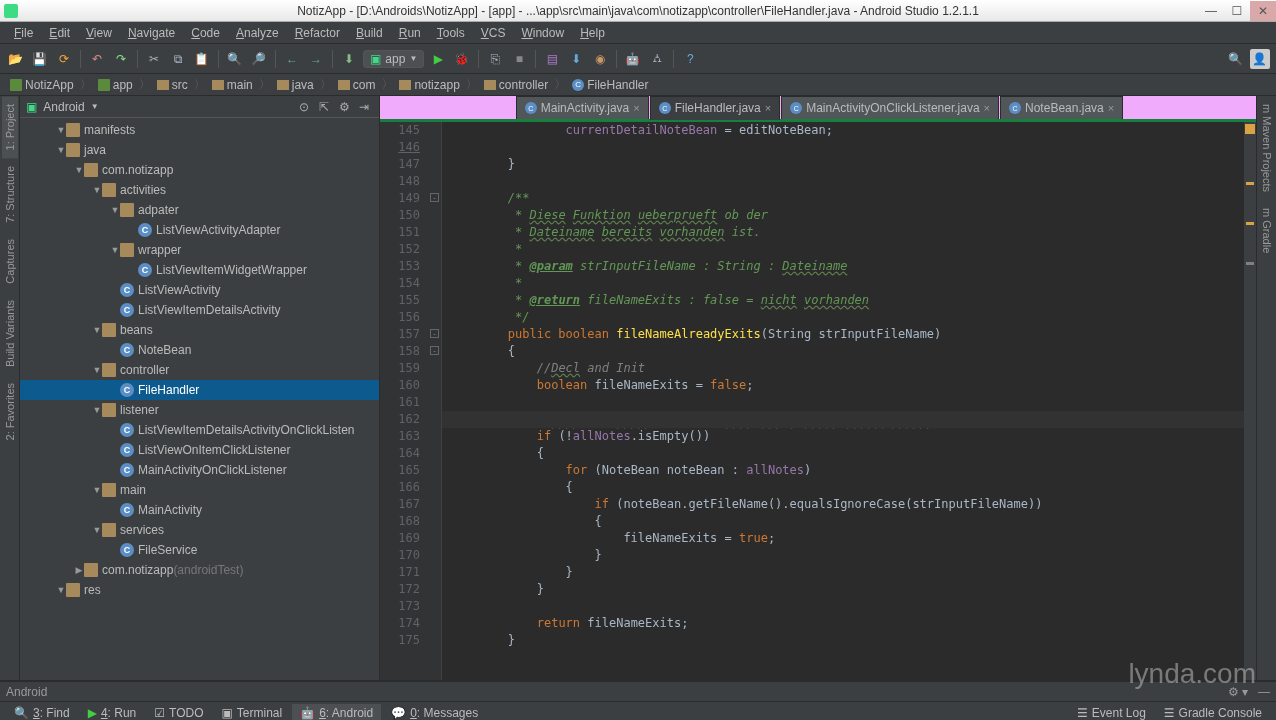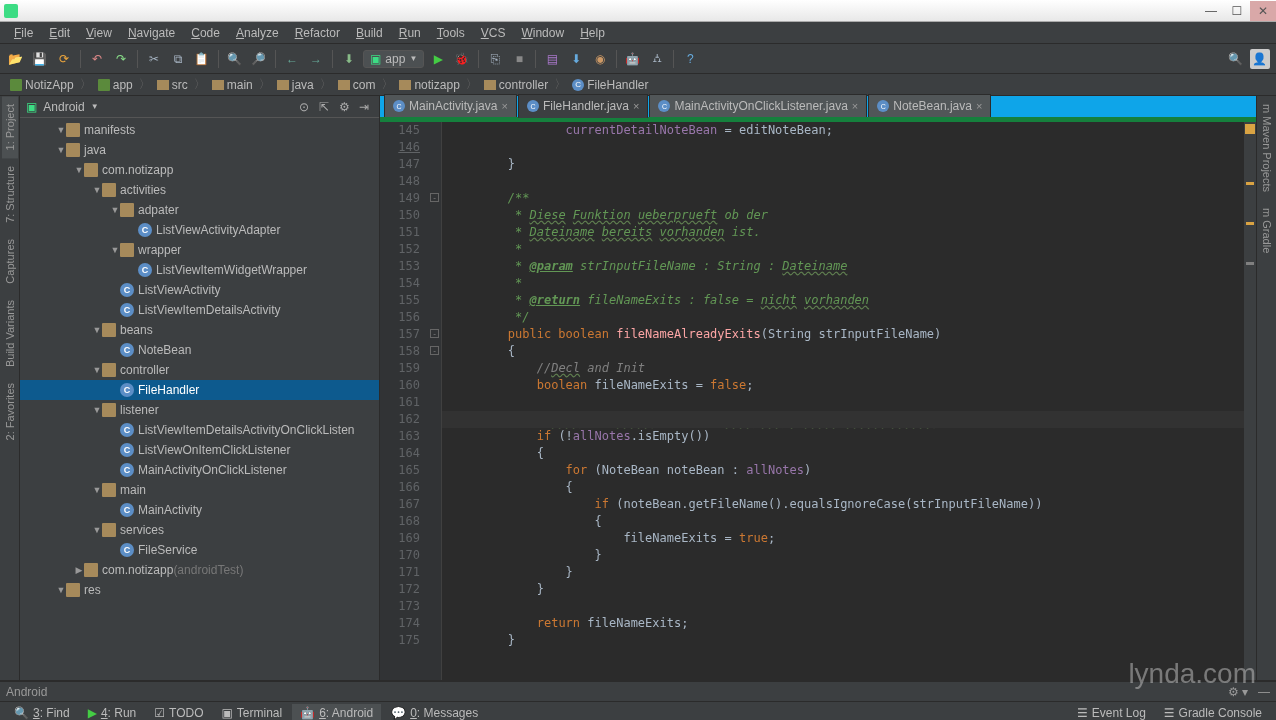--- a/index.html
+++ b/index.html
@@ -37,55 +37,56 @@
 .tree { flex: 1; overflow: auto; padding: 2px 0; }
 .tree-node { display: flex; align-items: center; height: 20px; padding-right: 4px; cursor: pointer; white-space: nowrap; }
 .tree-node.selected { background: #0d5a8e; color: #fff; }
 .tree-node .arrow { width: 10px; text-align: center; color: #999; font-size: 9px; }
 .tree-node .nico { width: 14px; height: 14px; margin-right: 4px; display: flex; align-items: center; justify-content: center; font-size: 9px; }
 .tree-node .nico.folder { background: #a68a5b; border-radius: 1px; }
 .tree-node .nico.pkg { background: #a68a5b; border-radius: 1px; position: relative; }
 .tree-node .nico.cls { background: #5c8ec6; border-radius: 50%; color: #fff; font-weight: bold; }
 .tree-node .dim { color: #777; }
 .editor-area { flex: 1; display: flex; flex-direction: column; background: #2b2b2b; }
-.editor-tabs { height: 26px; display: flex; align-items: flex-end; background: #0ea5e9; border-bottom: 5px solid #15803d; padding-left: 4px; }
+.editor-tabs { height: 26px; display: flex; align-items: flex-end; background: #f0abfc; border-bottom: 3px solid #15803d; padding-left: 4px; justify-content: center; }
 .etab { display: flex; align-items: center; gap: 4px; padding: 4px 8px; background: #515658; border: 1px solid #2b2b2b; border-bottom: none; margin-right: 1px; color: #bbb; cursor: pointer; }
 .etab.active { background: #3c3f41; border-bottom: 1px solid #3c3f41; margin-bottom: -1px; }
 .etab .close { color: #999; cursor: pointer; font-size: 11px; }
 .etab .cls-ico { width: 12px; height: 12px; background: #5c8ec6; border-radius: 50%; display: flex; align-items: center; justify-content: center; font-size: 7px; color: #fff; }
 .editor-body { flex: 1; display: flex; overflow: hidden; position: relative; }
 .gutter { width: 48px; background: #313335; text-align: right; padding: 0 8px 0 0; color: #606366; font-family: 'Consolas', monospace; font-size: 12px; }
 .fold-gutter { width: 14px; background: #313335; border-right: 1px solid #404040; position: relative; }
 .fold-mark { position: absolute; left: 2px; width: 9px; height: 9px; border: 1px solid #666; font-size: 8px; line-height: 7px; text-align: center; color: #888; cursor: pointer; }
 .code { flex: 1; font-family: 'Consolas', monospace; font-size: 12px; line-height: 17px; padding-left: 8px; color: #a9b7c6; white-space: pre; overflow: hidden; position: relative; }
 .code .hl-line { position: absolute; left: 0; right: 0; height: 17px; background: #323232; }
 .k { color: #cc7832; }
 .c { color: #808080; font-style: italic; }
 .doc { color: #629755; font-style: italic; }
 .doctag { color: #629755; font-style: italic; text-decoration: underline; font-weight: bold; }
-.fn { color: #fca5a5; margin-top: 48px; }
+.fn { color: #fde047; margin-top: 48px; }
 .fld { color: #9876aa; }
 .lit { color: #cc7832; }
 .und { text-decoration: underline #608050 wavy; }
 .marker-bar { width: 12px; background: #3c3f41; position: relative; }
 .marker-bar .mark { position: absolute; left: 2px; right: 2px; height: 3px; }
 .statusbar-area { border-top: 1px solid #2b2b2b; }
 .nav-crumb { height: 20px; background: #3c3f41; display: flex; align-items: center; padding: 0 6px; border-top: 1px solid #2b2b2b; color: #999; }
 .nav-crumb .spacer { flex: 1; }
 .bottom-tools { height: 22px; background: #3c3f41; display: flex; align-items: center; padding: 0 6px; gap: 2px; border-top: 1px solid #2b2b2b; }
 .bottom-tools .btool { display: flex; align-items: center; gap: 4px; padding: 2px 8px; cursor: pointer; color: #bbb; }
 .bottom-tools .btool.active { background: #4c5052; }
 .bottom-tools .spacer { flex: 1; }
 .watermark { position: absolute; right: 20px; bottom: 30px; font-size: 28px; color: rgba(200,200,200,0.5); font-family: Arial; font-weight: 300; }
 </style>
 </head>
 <body>
 
 <div class="titlebar">
   <span class="asicon"></span>
+  <span class="title">NotizApp - [D:\Androids\NotizApp] - [app] - ...\app\src\main\java\com\notizapp\controller\FileHandler.java - Android Studio 1.2.1.1</span>
   <div class="winbtns">
     <div class="winbtn">—</div>
     <div class="winbtn">☐</div>
     <div class="winbtn close">✕</div>
   </div>
 </div>
 
 <div class="menubar" id="menubar">
     <div class="menu-item">File</div>
     <div class="menu-item">Edit</div>

